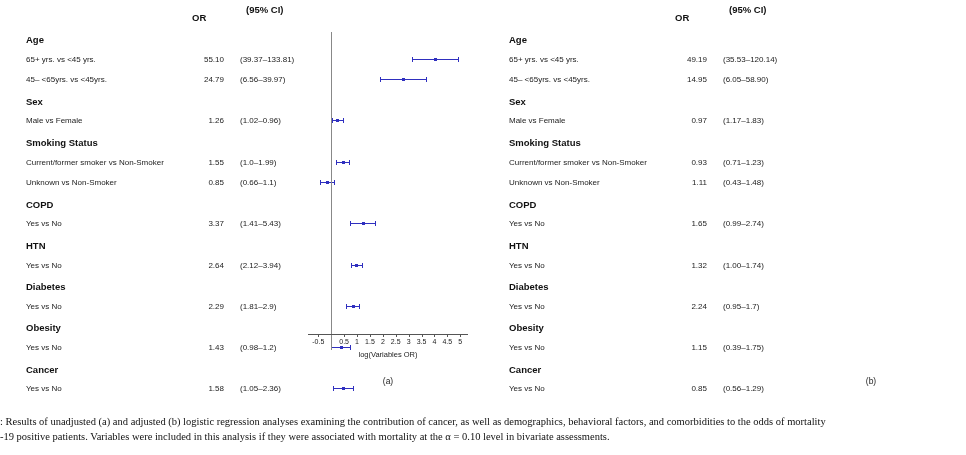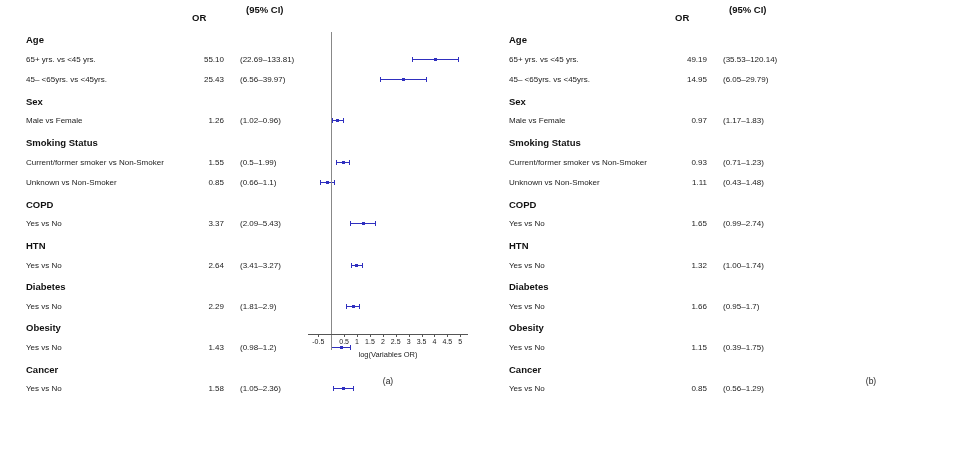--- a/index.html
+++ b/index.html
@@ -166,63 +166,63 @@
   <div class="panel" id="panel-a">
     <div class="col-header hdr-or">OR</div>
     <div class="col-header hdr-ci">(95% CI)</div>
     <div class="rows" id="rows-a">
         <div class="row" style="top: 34px;">
           <div class="grp-label">Age</div>
         </div>
         <div class="row" style="top: 54.6px;">
           <div class="row-label">65+ yrs. vs &lt;45 yrs.</div>
           <div class="row-or">55.10</div>
-          <div class="row-ci">(22.69–133.81)</div>
+          <div class="row-ci">(39.37–133.81)</div>
         </div>
         <div class="row" style="top: 75.2px;">
           <div class="row-label">45– &lt;65yrs. vs &lt;45yrs.</div>
-          <div class="row-or">25.43</div>
+          <div class="row-or">24.79</div>
           <div class="row-ci">(6.56–39.97)</div>
         </div>
         <div class="row" style="top: 95.8px;">
           <div class="grp-label">Sex</div>
         </div>
         <div class="row" style="top: 116.4px;">
           <div class="row-label">Male vs Female</div>
           <div class="row-or">1.26</div>
           <div class="row-ci">(1.02–0.96)</div>
         </div>
         <div class="row" style="top: 137px;">
           <div class="grp-label">Smoking Status</div>
         </div>
         <div class="row" style="top: 157.6px;">
           <div class="row-label">Current/former smoker vs Non-Smoker</div>
           <div class="row-or">1.55</div>
-          <div class="row-ci">(0.5–1.99)</div>
+          <div class="row-ci">(1.0–1.99)</div>
         </div>
         <div class="row" style="top: 178.2px;">
           <div class="row-label">Unknown vs Non-Smoker</div>
           <div class="row-or">0.85</div>
           <div class="row-ci">(0.66–1.1)</div>
         </div>
         <div class="row" style="top: 198.8px;">
           <div class="grp-label">COPD</div>
         </div>
         <div class="row" style="top: 219.4px;">
           <div class="row-label">Yes vs No</div>
           <div class="row-or">3.37</div>
-          <div class="row-ci">(2.09–5.43)</div>
+          <div class="row-ci">(1.41–5.43)</div>
         </div>
         <div class="row" style="top: 240px;">
           <div class="grp-label">HTN</div>
         </div>
         <div class="row" style="top: 260.6px;">
           <div class="row-label">Yes vs No</div>
           <div class="row-or">2.64</div>
-          <div class="row-ci">(3.41–3.27)</div>
+          <div class="row-ci">(2.12–3.94)</div>
         </div>
         <div class="row" style="top: 281.2px;">
           <div class="grp-label">Diabetes</div>
         </div>
         <div class="row" style="top: 301.8px;">
           <div class="row-label">Yes vs No</div>
           <div class="row-or">2.29</div>
           <div class="row-ci">(1.81–2.9)</div>
         </div>
         <div class="row" style="top: 322.4px;">
@@ -320,21 +320,21 @@
           <div class="grp-label">Age</div>
         </div>
         <div class="row" style="top: 54.6px;">
           <div class="row-label">65+ yrs. vs &lt;45 yrs.</div>
           <div class="row-or">49.19</div>
           <div class="row-ci">(35.53–120.14)</div>
         </div>
         <div class="row" style="top: 75.2px;">
           <div class="row-label">45– &lt;65yrs. vs &lt;45yrs.</div>
           <div class="row-or">14.95</div>
-          <div class="row-ci">(6.05–29.79)</div>
+          <div class="row-ci">(6.05–58.90)</div>
         </div>
         <div class="row" style="top: 95.8px;">
           <div class="grp-label">Sex</div>
         </div>
         <div class="row" style="top: 116.4px;">
           <div class="row-label">Male vs Female</div>
           <div class="row-or">0.97</div>
           <div class="row-ci">(1.17–1.83)</div>
         </div>
         <div class="row" style="top: 137px;">
@@ -364,21 +364,21 @@
         <div class="row" style="top: 260.6px;">
           <div class="row-label">Yes vs No</div>
           <div class="row-or">1.32</div>
           <div class="row-ci">(1.00–1.74)</div>
         </div>
         <div class="row" style="top: 281.2px;">
           <div class="grp-label">Diabetes</div>
         </div>
         <div class="row" style="top: 301.8px;">
           <div class="row-label">Yes vs No</div>
-          <div class="row-or">1.66</div>
+          <div class="row-or">2.24</div>
           <div class="row-ci">(0.95–1.7)</div>
         </div>
         <div class="row" style="top: 322.4px;">
           <div class="grp-label">Obesity</div>
         </div>
         <div class="row" style="top: 343px;">
           <div class="row-label">Yes vs No</div>
           <div class="row-or">1.15</div>
           <div class="row-ci">(0.39–1.75)</div>
         </div>
@@ -389,15 +389,17 @@
           <div class="row-label">Yes vs No</div>
           <div class="row-or">0.85</div>
           <div class="row-ci">(0.56–1.29)</div>
         </div>
       </div>
 
     <div class="panel-tag" id="tag-b" style="left:368px; top:376px;">(b)</div>
   </div>
 
   <div class="caption">
+    <div>: Results of unadjusted (a) and adjusted (b) logistic regression analyses examining the contribution of cancer, as well as demographics, behavioral factors, and comorbidities to the odds of mortality</div>
+    <div>-19 positive patients. Variables were included in this analysis if they were associated with mortality at the α = 0.10 level in bivariate assessments.</div>
   </div>
 
 </div>
 
 </body></html>

